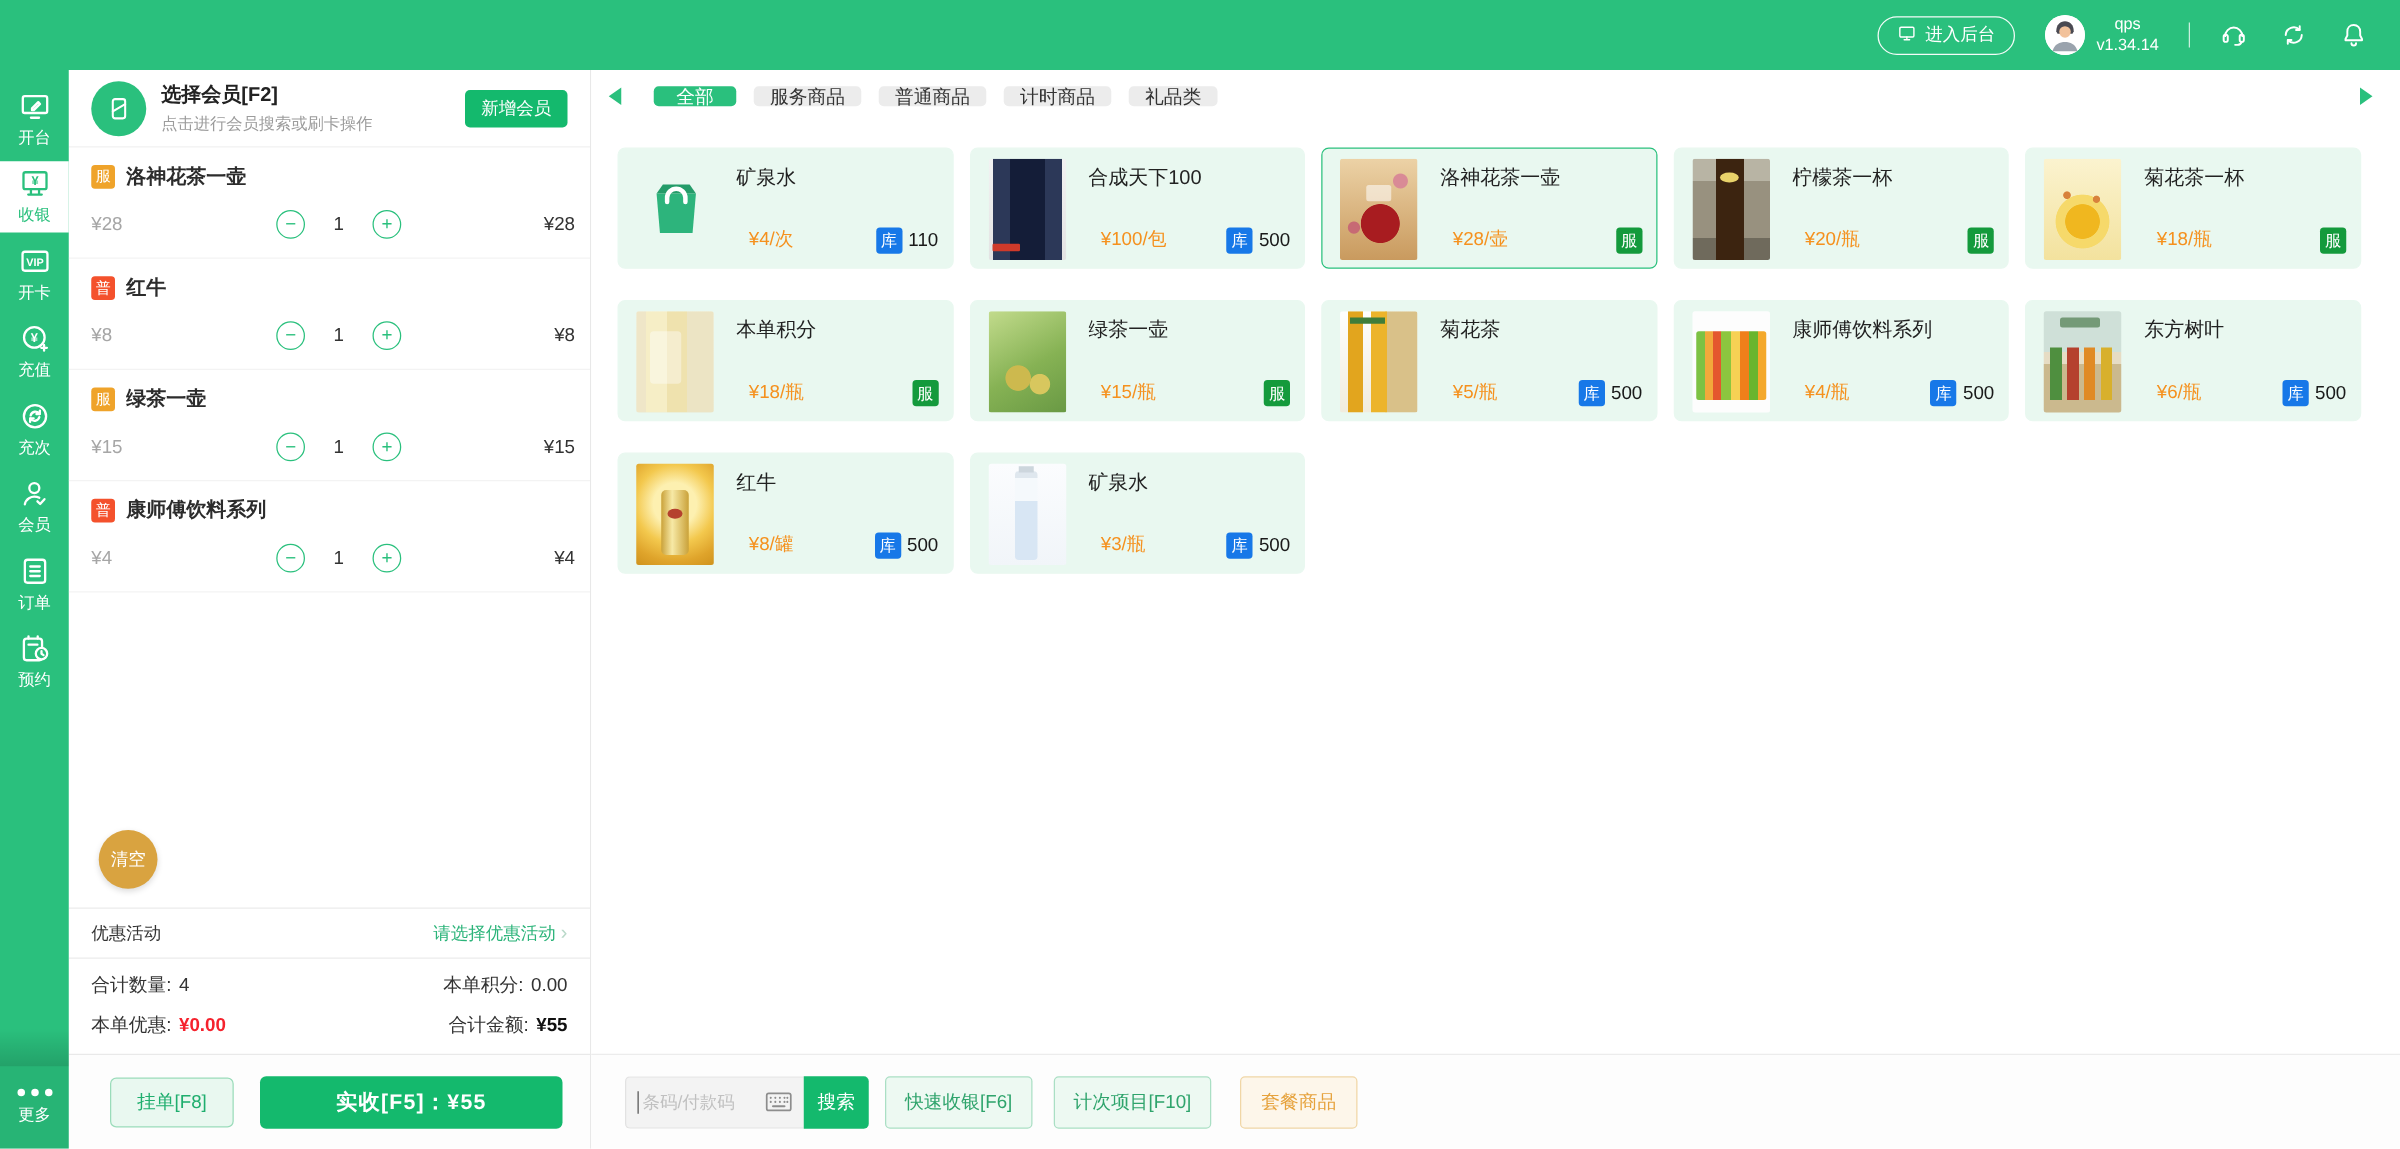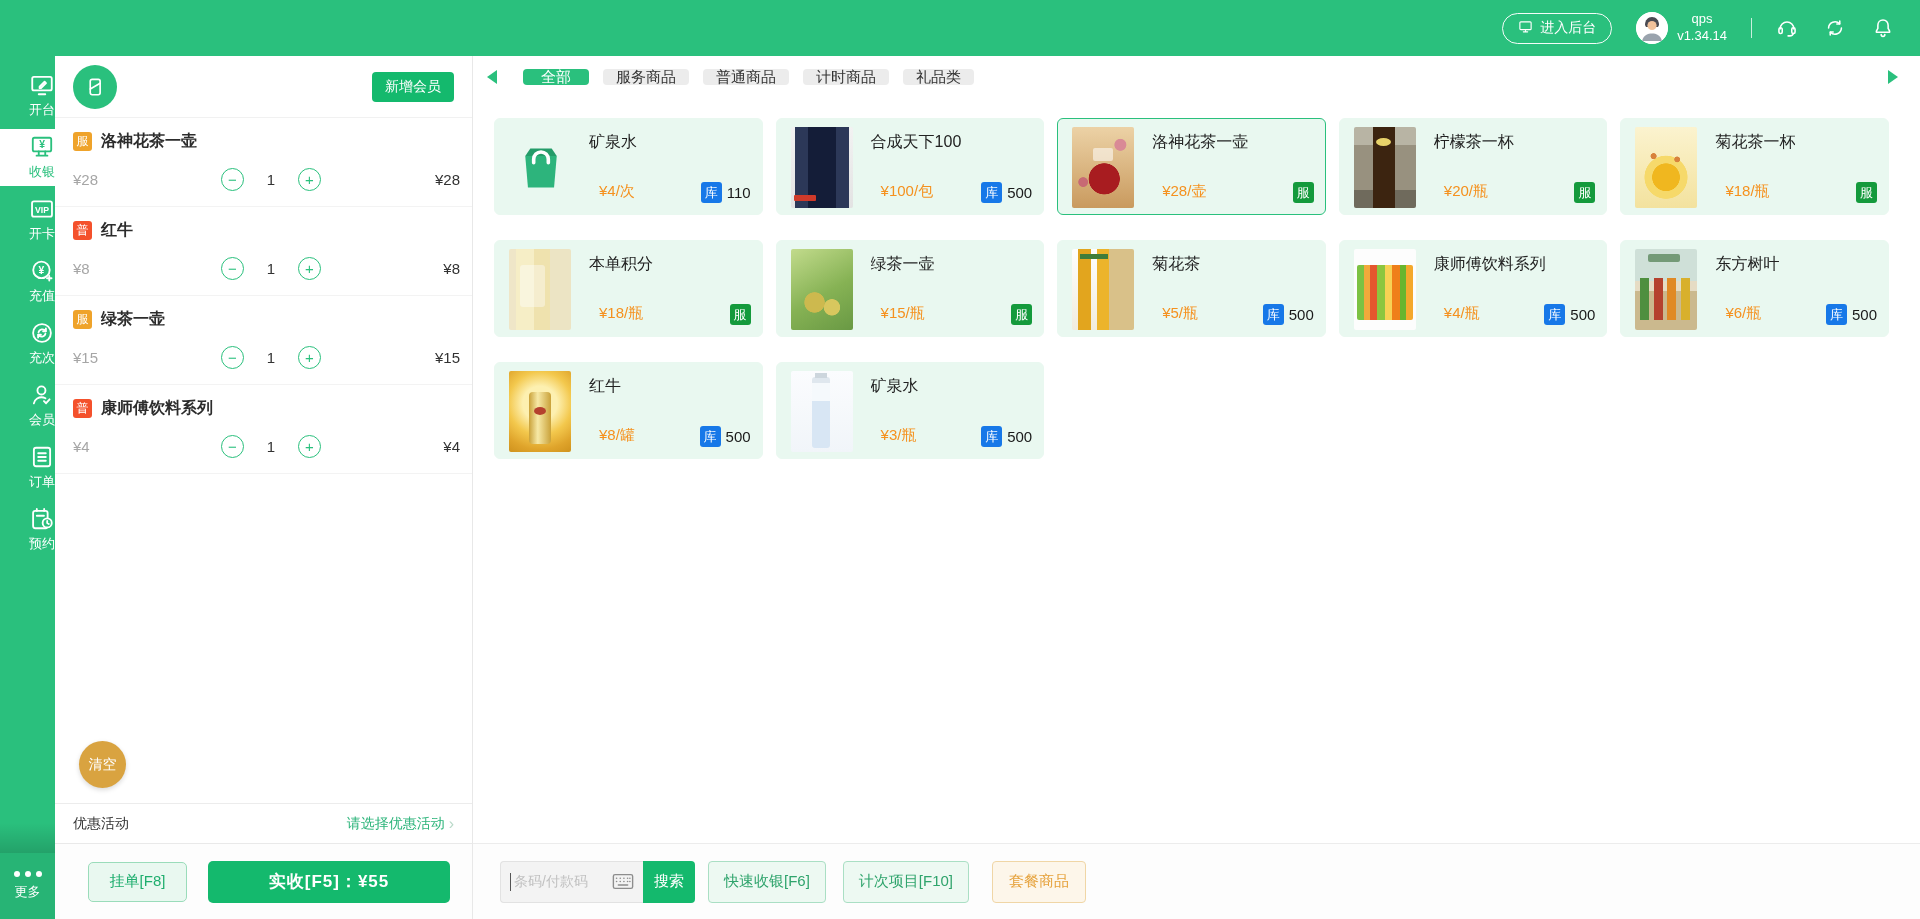--- a/index.html
+++ b/index.html
@@ -26,21 +26,21 @@
   .user-meta{font-size:13px;line-height:1.3;text-align:center;}
   .tb-divider{width:1px;height:20px;background:rgba(255,255,255,.75);}
   .tb-icon{width:22px;height:22px;cursor:pointer;}
   .tb-icon svg{width:22px;height:22px;}
 
   
   .body{flex:1;display:flex;min-height:0;}
 
   
   .sidebar{width:55px;background:var(--green);color:#fff;position:relative;flex:0 0 auto;padding-top:6px;}
-  .side-item{height:57px;margin-top:5px;display:flex;flex-direction:column;align-items:flex-end;justify-content:center;gap:3px;font-size:13px;cursor:pointer;}
+  .side-item{height:57px;margin-top:5px;display:flex;flex-direction:column;align-items:center;justify-content:center;gap:3px;font-size:13px;cursor:pointer;}
   .side-item.active{background:#fff;color:var(--green);}
   .side-icon svg{width:26px;height:26px;display:block;}
   .side-more{position:absolute;bottom:0;left:0;right:0;height:66px;display:flex;flex-direction:column;align-items:center;justify-content:center;gap:6px;font-size:13px;cursor:pointer;background:rgba(0,0,0,.06);}
   .side-more::before{content:"";position:absolute;top:-30px;left:0;right:0;height:30px;background:linear-gradient(180deg,rgba(0,0,0,0),rgba(0,0,0,.16));}
   .dots{display:flex;gap:5px;}
   .dots i{width:6px;height:6px;border-radius:50%;background:#fff;}
 
   
   .cart{width:418px;border-right:1px solid #e8e8e8;display:flex;flex-direction:column;background:#fff;flex:0 0 auto;min-height:0;}
   .member-head{height:62px;border-bottom:1px solid #f1f1f1;display:flex;align-items:center;padding:0 18px;gap:12px;flex:0 0 auto;}
@@ -278,20 +278,24 @@
     </nav>
 
     <aside class="cart">
       <div class="member-head">
         <div class="member-icon">
           <svg viewBox="0 0 24 24" fill="none" stroke="#fff" stroke-width="1.8" stroke-linecap="round" stroke-linejoin="round">
               <rect x="6.8" y="3.6" width="10.8" height="16.8" rx="2"></rect>
               <path d="M6.8 14.2l10.8-6.2"></path>
             </svg>
         </div>
+        <div>
+          <div class="member-title">选择会员[F2]</div>
+          <div class="member-sub">点击进行会员搜索或刷卡操作</div>
+        </div>
         <button class="add-member-btn">新增会员</button>
       </div>
 
       <div class="cart-items">
         <div id="cart-rows">
             <div class="cart-item">
               <div class="ci-top">
       <span class="cbadge cbadge-service">服</span>
       <span class="ci-name">洛神花茶一壶</span>
     </div>
@@ -355,20 +359,42 @@
       </div>
 
       <div class="promo-row">
         <span>优惠活动</span>
         <span class="promo-link">
           <span>请选择优惠活动</span>
           <span class="chev">›</span>
         </span>
       </div>
 
+      <div class="summary">
+        <div class="sum-row">
+          <span class="sum-cell">
+              <span>合计数量:</span>
+              <span>4</span>
+            </span>
+          <span class="sum-cell">
+              <span>本单积分:</span>
+              <span>0.00</span>
+            </span>
+        </div>
+        <div class="sum-row">
+          <span class="sum-cell">
+              <span>本单优惠:</span>
+              <span class="val-red">¥0.00</span>
+            </span>
+          <span class="sum-cell">
+              <span>合计金额:</span>
+              <span class="val-bold">¥55</span>
+            </span>
+        </div>
+      </div>
 
       <div class="cart-footer">
         <button class="hold-btn">挂单[F8]</button>
         <button class="checkout-btn">实收[F5]：¥55</button>
       </div>
     </aside>
 
     <main class="main">
       <div class="tabs-row">
         <div class="arrow arrow-left"></div>

